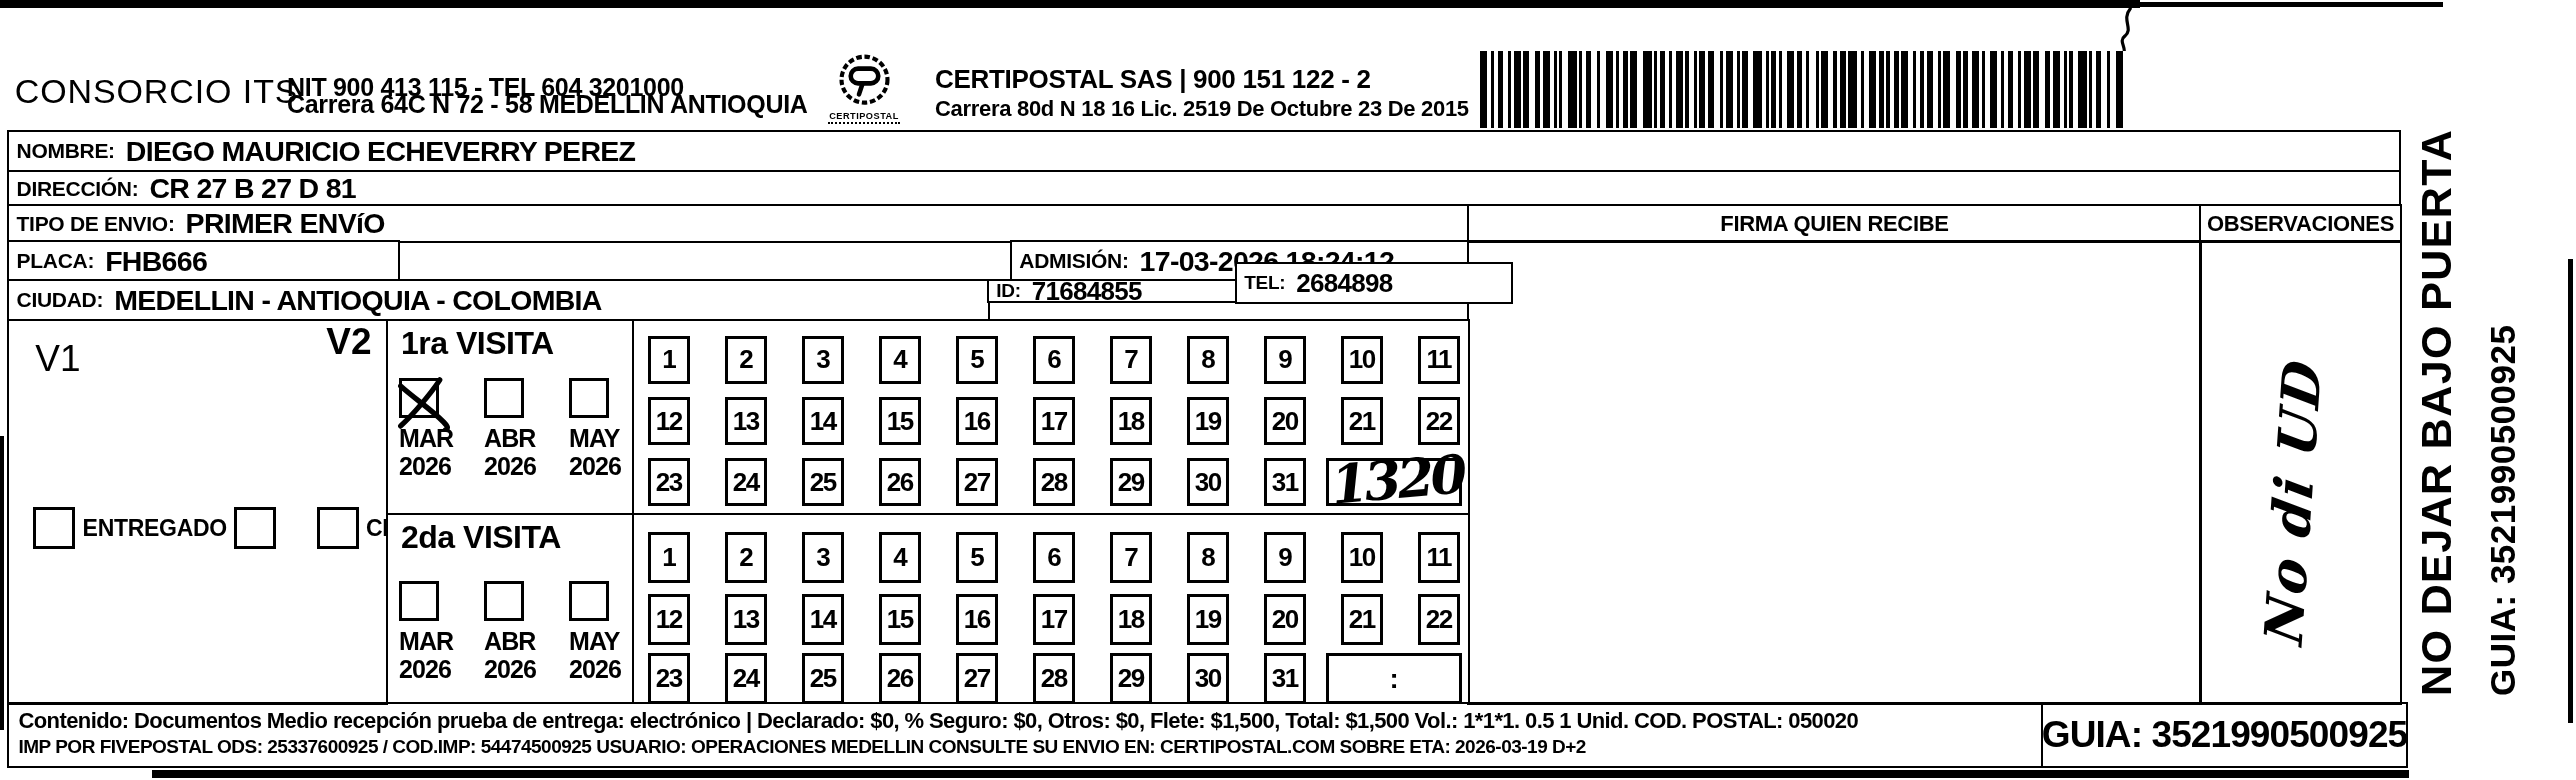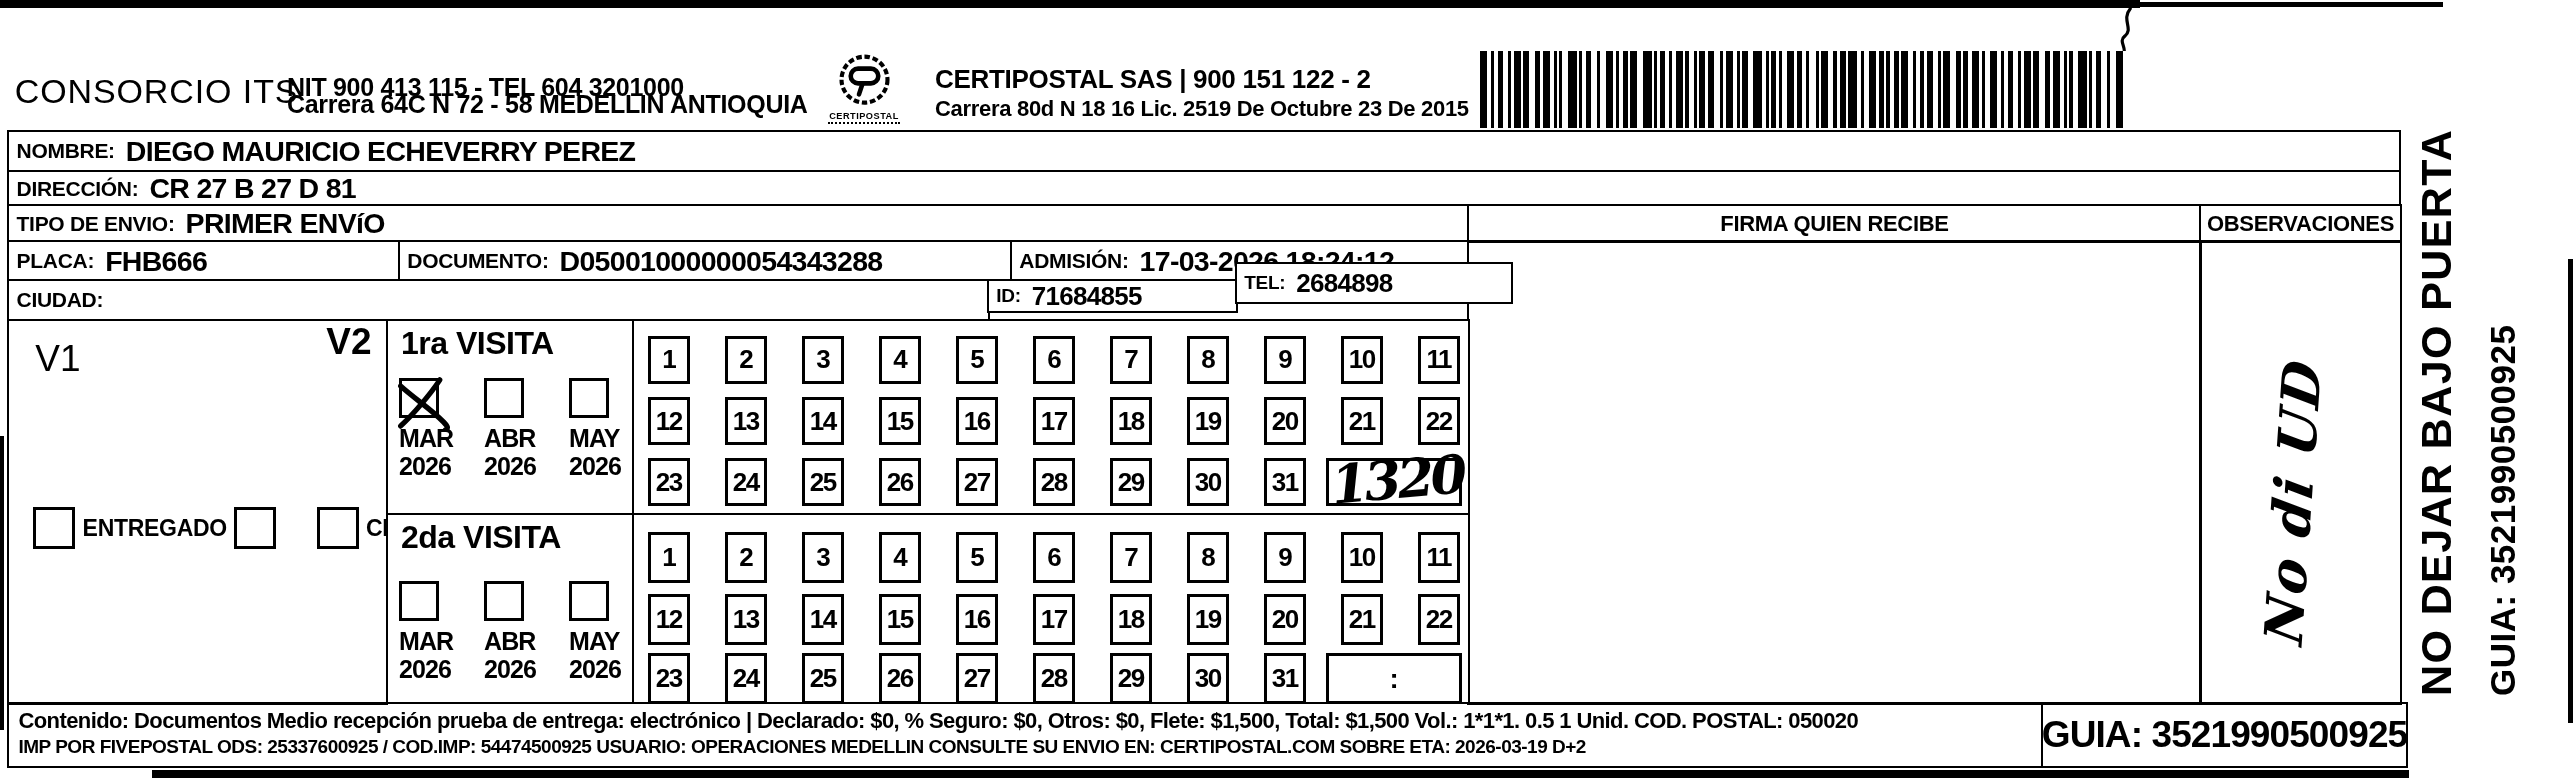--- a/index.html
+++ b/index.html
@@ -35,21 +35,21 @@
   #row-tipo{left:7.3px;top:204px;width:1462px;height:39px;}
   #cell-firma-h{left:1467px;top:204px;width:735px;height:39px;justify-content:center;padding-left:0;}
   #cell-obs-h{left:2199px;top:204px;width:203px;height:39px;justify-content:center;padding-left:0;}
   #cell-firma-h .lbl,#cell-obs-h .lbl{font-size:22px;}
   #body-firma{left:1467px;top:240px;width:735px;height:465px;border:2.8px solid #000;box-sizing:border-box;}
   #body-obs{left:2199px;top:240px;width:203px;height:465px;border:2.8px solid #000;box-sizing:border-box;}
   #row-placa{left:7.3px;top:240px;width:393px;height:42px;}
   #row-documento{left:398px;top:240px;width:615px;height:42px;}
   #row-admision{left:1010px;top:240px;width:459px;height:42px;}
   #row-ciudad{left:7.3px;top:279px;width:983px;height:42px;}
-  #row-id{left:987px;top:279px;width:251px;height:34px;}
+  #row-id{left:987px;top:279px;width:251px;height:24px;}
   #row-tel{left:1235px;top:262px;width:278px;height:42px;}
   #row-id .val,#row-tel .val{font-size:26px;}
   #row-id .lbl,#row-tel .lbl{font-size:19px;}
   
   #status-panel{left:7.3px;top:319px;width:381px;height:386px;border:2.8px solid #000;box-sizing:border-box;}
   #v1-h{left:26px;top:17px;font-size:37px;font-weight:400;}
   #v2-h{right:14.7px;top:0px;font-size:37px;font-weight:700;}
   #status-list{position:absolute;left:0;right:0;top:40px;bottom:7.3px;display:flex;
                justify-content:space-between;}
   .st-row{display:flex;align-items:center;gap:7.3px;padding:0 16.5px 0 24px;}
@@ -300,30 +300,27 @@
   <div class="abs frow" id="cell-obs-h">
     <span class="lbl">OBSERVACIONES</span>
   </div>
   <div class="abs" id="body-firma"></div>
   <div class="abs" id="body-obs"></div>
 
   <div class="abs frow" id="row-placa">
     <span class="lbl">PLACA:</span>
     <span class="val">FHB666</span>
   </div>
-  <div class="abs frow" id="row-documento">
-    <span class="lbl">DOCUMENTO:</span>
-    <span class="val">D05001000000054343288</span>
-  </div>
   <div class="abs frow" id="row-admision">
     <span class="lbl">ADMISIÓN:</span>
     <span class="val">17-03-2026 18:24:12</span>
   </div>
   <div class="abs frow" id="row-ciudad">
     <span class="lbl">CIUDAD:</span>
+    <span class="val">MEDELLIN - ANTIOQUIA - COLOMBIA</span>
   </div>
   <div class="abs frow" id="row-id">
     <span class="lbl">ID:</span>
     <span class="val">71684855</span>
   </div>
   <div class="abs frow" id="row-tel">
     <span class="lbl">TEL:</span>
     <span class="val">2684898</span>
   </div>
 

